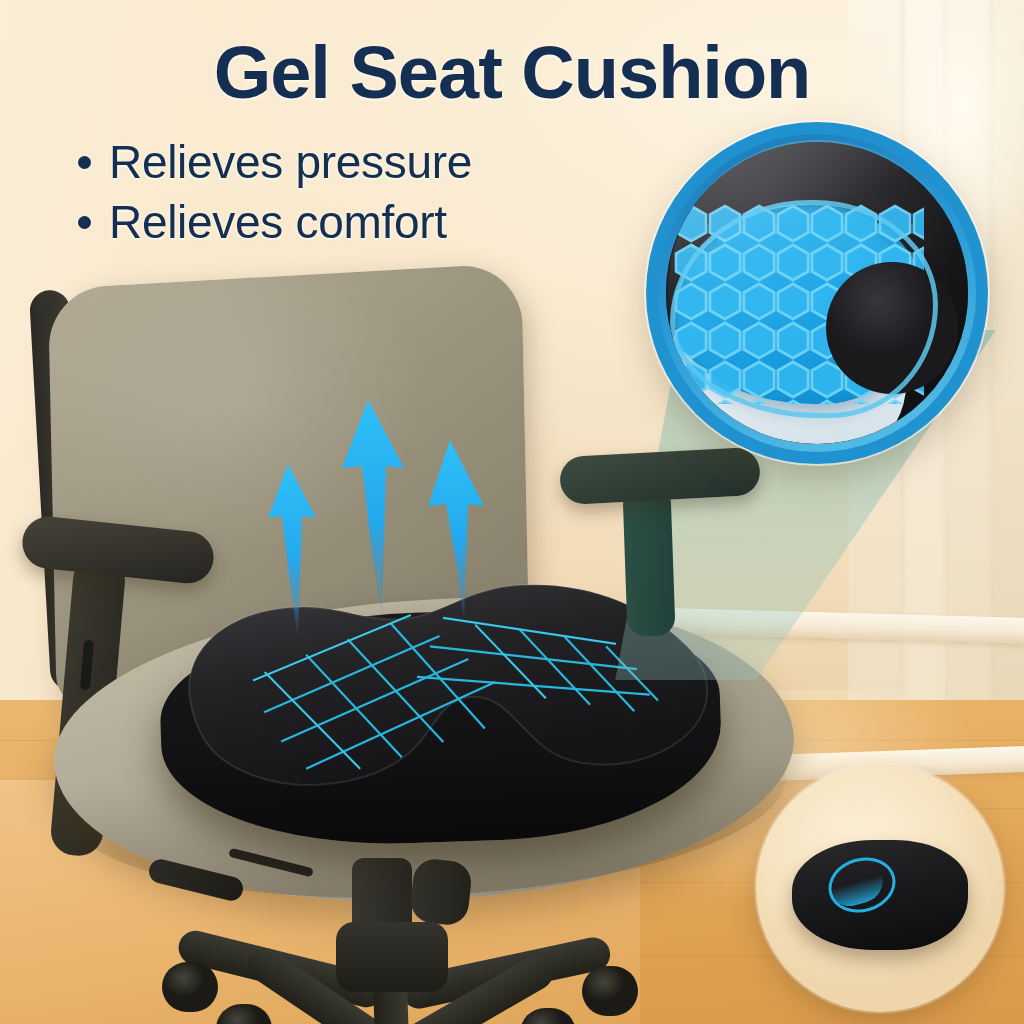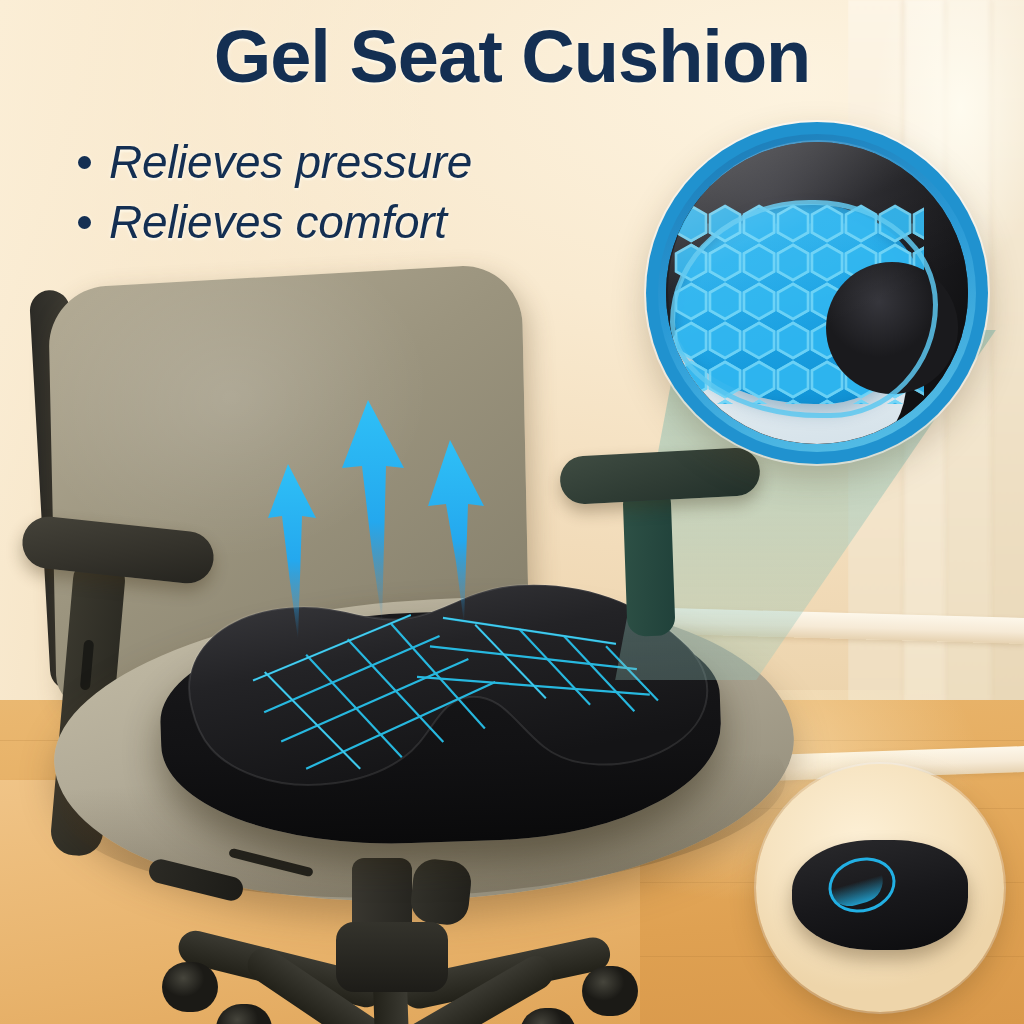--- a/index.html
+++ b/index.html
@@ -52,26 +52,26 @@
     background:linear-gradient(180deg,rgba(190,150,100,.28),rgba(190,150,100,.07));
     filter:blur(2px);
   }
   .curtain-glow{
     position:absolute;left:840px;top:-40px;width:200px;height:420px;
     background:radial-gradient(60% 55% at 60% 35%, rgba(255,252,240,.95), rgba(255,250,230,0) 72%);
   }
 
   
   .headline{
-    position:absolute;left:0;top:14px;width:1024px;text-align:center;
+    position:absolute;left:0;top:30px;width:1024px;text-align:center;
     font-size:74px;font-weight:bold;letter-spacing:-1px;
     color:#142f52;
     text-shadow:0 0 5px rgba(255,248,232,.95), 0 2px 2px rgba(255,250,235,.85);
   }
-  .bullets{position:absolute;left:78px;top:132px;width:600px;font-style:italic;}
+  .bullets{position:absolute;left:78px;top:132px;width:600px;}
   .bullet-row{display:flex;align-items:center;height:60px;}
   .bullet-dot{
     width:13px;height:13px;border-radius:50%;background:#142f52;margin-right:18px;flex:0 0 auto;
     box-shadow:0 0 4px rgba(255,248,232,.9);
   }
   .bullet-text{
     font-size:46px;font-weight:normal;color:#142f52;letter-spacing:-.3px;
     text-shadow:0 0 5px rgba(255,248,232,.95), 0 2px 2px rgba(255,250,235,.8);
   }
 

